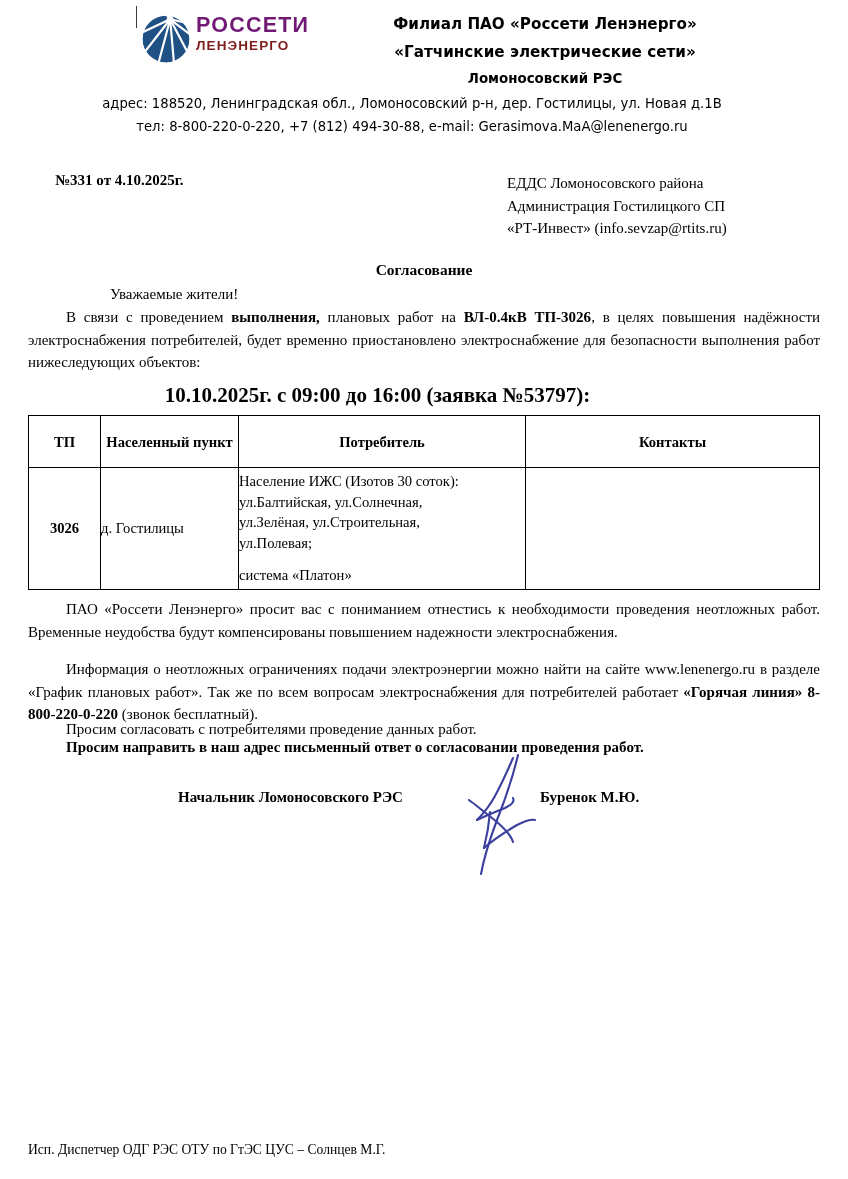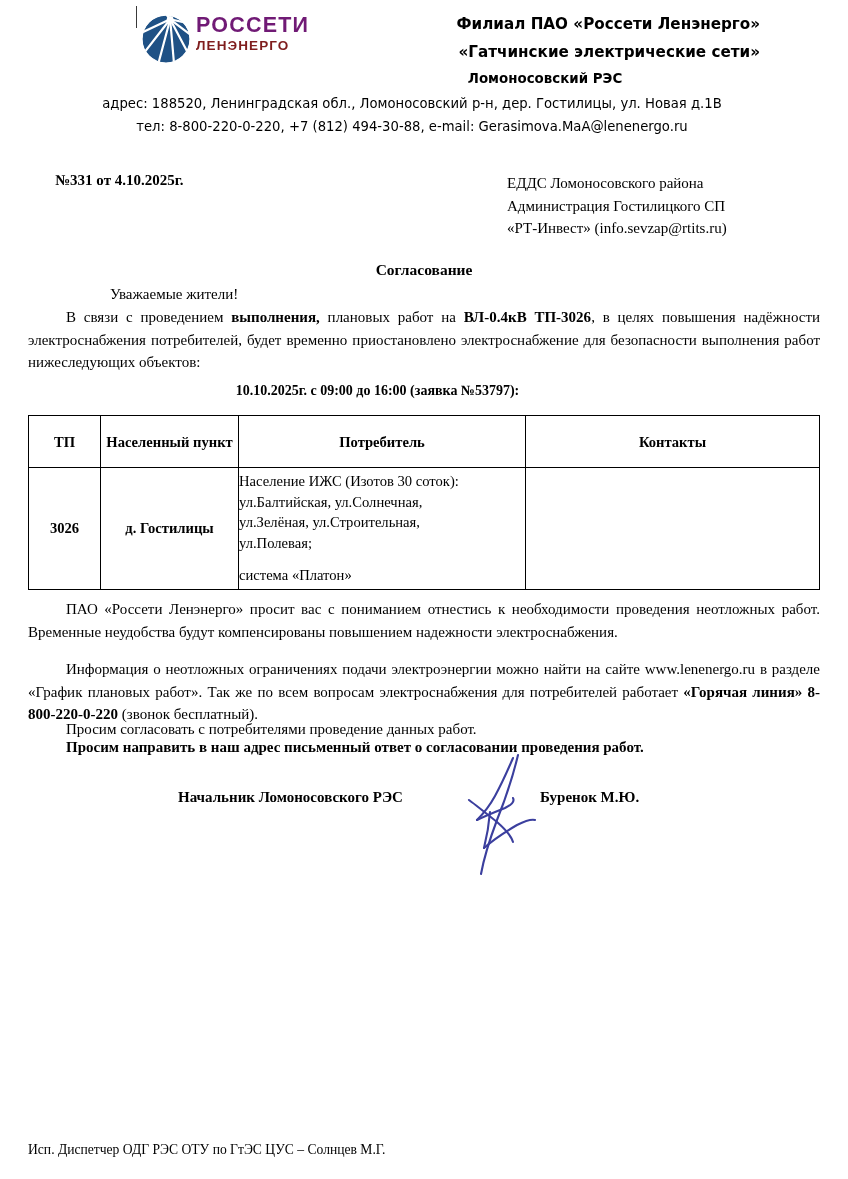--- a/index.html
+++ b/index.html
@@ -78,21 +78,20 @@
     width: 430px;
     text-align: center;
     font-family: "DejaVu Sans", "Liberation Sans", sans-serif;
   }
   .org-titles .t1,
   .org-titles .t2 {
     font-size: 15.2px;
     font-weight: bold;
     line-height: 28px;
     white-space: nowrap;
-    text-align: right;
   }
   .org-titles .t3 {
     font-size: 13.4px;
     font-weight: bold;
     line-height: 26px;
     white-space: nowrap;
   }
 
   .contact-lines {
     position: absolute;
@@ -151,21 +150,21 @@
     line-height: 22.6px;
     text-align: justify;
     text-indent: 38px;
   }
   .outage-line {
     position: absolute;
     left: 0;
     top: 383px;
     width: 755px;
     text-align: center;
-    font-size: 14px;
+    font-size: 21px;
     font-weight: bold;
   }
 
   
   .outage-table {
     position: absolute;
     left: 28px;
     top: 415px;
     width: 791px;
     border-collapse: collapse;
@@ -191,22 +190,21 @@
   .col-cont   { width: 294px; }
 
   .outage-table tbody td {
     height: 121px;
   }
   .cell-tp {
     text-align: center;
     font-weight: bold;
   }
   .cell-np {
-    text-align: center;
-    font-weight: bold;
+    font-weight: normal;
   }
   .cell-cons {
     text-align: left;
     vertical-align: top;
     padding: 9px 0 0 9px;
     line-height: 20.5px;
     font-weight: normal;
   }
   .cell-cons .gap { display: block; height: 12px; }
   .cell-cont { }

